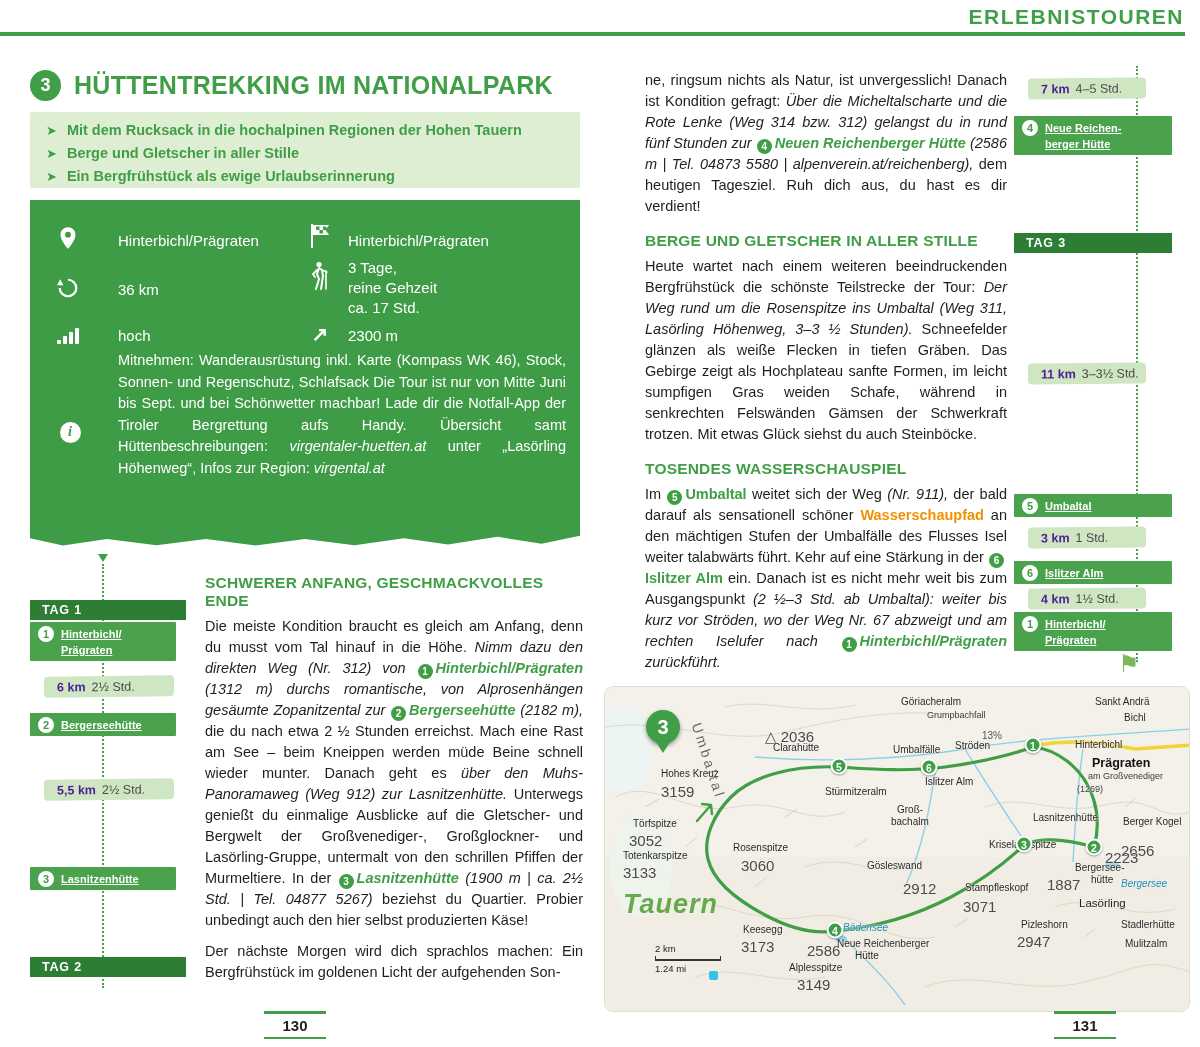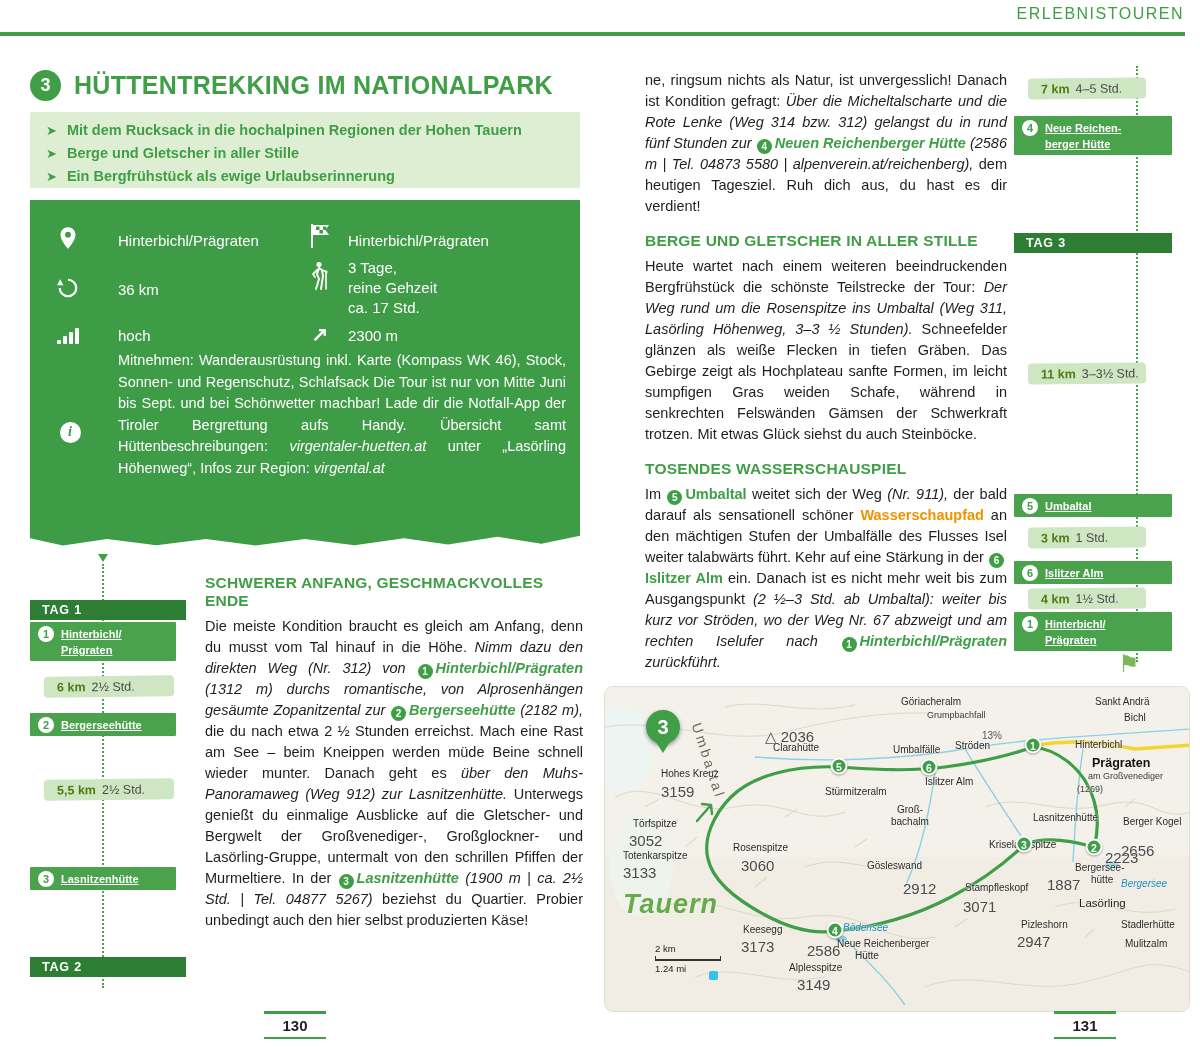--- a/index.html
+++ b/index.html
@@ -2,21 +2,21 @@
 <html><head>
 <meta charset="utf-8">
 <style>
   * { margin:0; padding:0; box-sizing:border-box; }
   html,body { background:#ffffff; }
   body {
     width:1200px; height:1047px; position:relative; overflow:hidden;
     font-family:"Liberation Sans", sans-serif; color:#1e1e1c;
   }
   
-  .masthead-label{ position:absolute; top:5px; right:16px; font-size:16px; font-weight:400;
+  .masthead-label{ position:absolute; top:5px; right:16px; font-size:21px; font-weight:700;
     letter-spacing:1.5px; color:#3f9e46; }
   .masthead-rule{ position:absolute; top:32px; left:0; width:1185px; height:4px; background:#3f9e46; }
 
   
   .tour-header{ position:absolute; left:30px; top:68px; height:34px; display:flex; align-items:center; gap:13px; }
   .tour-number-circle{ width:31px; height:31px; border-radius:50%; background:#3f9e46; color:#fff;
     font-size:18px; font-weight:700; display:flex; align-items:center; justify-content:center; }
   .tour-title{ font-size:25px; font-weight:800; color:#3f9e46; letter-spacing:.3px; }
 
   
@@ -57,21 +57,21 @@
     gap:7px; padding:3px 6px 3px 8px; align-items:flex-start; border-radius:1px; }
   .tl-left .stop-bar{ width:146px; }
   .tl-right .stop-bar{ width:158px; }
   .stop-label{ font-size:11px; font-weight:700; line-height:16px; padding-top:1px;text-decoration:underline; }
   .cnum-inv{ flex:0 0 auto; width:16px; height:16px; border-radius:50%; background:#fff; color:#3f9e46;
     font-size:11px; font-weight:700; display:flex; align-items:center; justify-content:center; margin-top:1px; }
   .leg-brush{ position:absolute; height:21px; background:#cfe6c2; border-radius:4px; transform:rotate(-.6deg);
     display:flex; align-items:center; padding-left:13px; z-index:1; font-size:12.5px; white-space:nowrap; }
   .tl-left .leg-brush{ left:14px; width:130px; }
   .tl-right .leg-brush{ left:14px; width:118px; }
-  .leg-km{ font-weight:700; color:#4d7c0f; margin-right:6px; }
+  .leg-km{ font-weight:700; color:#4c1d95; margin-right:6px; }
   .leg-time{ color:#4a4a4a; }
   .finish-flag{ position:absolute; left:104px; top:584px; font-size:24px; color:#7cb85a; z-index:1; }
 
   
   .article-col{ position:absolute; }
   .article-left{ left:205px; top:574px; width:378px; }
   .article-right{ left:645px; top:70px; width:362px; }
   .article-h{ color:#3f9e46; font-size:15.5px; font-weight:800; letter-spacing:.2px; margin-bottom:6px; }
   .article-right .article-h{ margin-top:15px; }
   .body-text{ font-size:14.5px; line-height:21px; text-align:justify; color:#1e1e1c; margin-bottom:10px; }
@@ -230,20 +230,21 @@
       <div class="stop-bar" style="top:315px">
         <span class="cnum-inv">3</span>
         <span class="stop-label">Lasnitzenhütte</span>
       </div>
       <div class="tag-bar" style="top:405px">TAG 2</div>
     </div>
 
     <div class="article-col article-left">
       <h3 class="article-h">SCHWERER ANFANG, GESCHMACKVOLLES ENDE</h3>
       <p class="body-text"><span class="seg-p">Die meiste Kondition braucht es gleich am Anfang, denn du musst vom Tal hinauf in die Höhe. </span><span class="seg-i">Nimm dazu den direkten Weg (Nr. 312) von </span><span class="cnum">1</span><span class="seg-gi">Hinterbichl/Prägraten</span><span class="seg-i"> (1312 m) durchs romantische, von Alprosenhängen gesäumte Zopanitzental zur </span><span class="cnum">2</span><span class="seg-gi">Bergerseehütte</span><span class="seg-i"> (2182 m),</span><span class="seg-p"> die du nach etwa 2 ½ Stunden erreichst. Mach eine Rast am See – beim Kneippen werden müde Beine schnell wieder munter. Danach geht es </span><span class="seg-i">über den Muhs-Panoramaweg (Weg 912) zur Lasnitzenhütte.</span><span class="seg-p"> Unterwegs genießt du einmalige Ausblicke auf die Gletscher- und Bergwelt der Großvenediger-, Großglockner- und Lasörling-Gruppe, untermalt von den schrillen Pfiffen der Murmeltiere. In der </span><span class="cnum">3</span><span class="seg-gi">Lasnitzenhütte</span><span class="seg-i"> (1900 m | ca. 2½ Std. | Tel. 04877 5267)</span><span class="seg-p"> beziehst du Quartier. Probier unbedingt auch den hier selbst produzierten Käse!</span></p>
+      <p class="body-text"><span class="seg-p">Der nächste Morgen wird dich sprachlos machen: Ein Bergfrühstück im goldenen Licht der aufgehenden Son-</span></p>
     </div>
 
     <div class="page-num" style="left:264px;top:1008px">
       <div class="rule"></div>
       <div class="num">130</div>
       <div class="rule"></div>
     </div>
   </section>
 
   <section>

